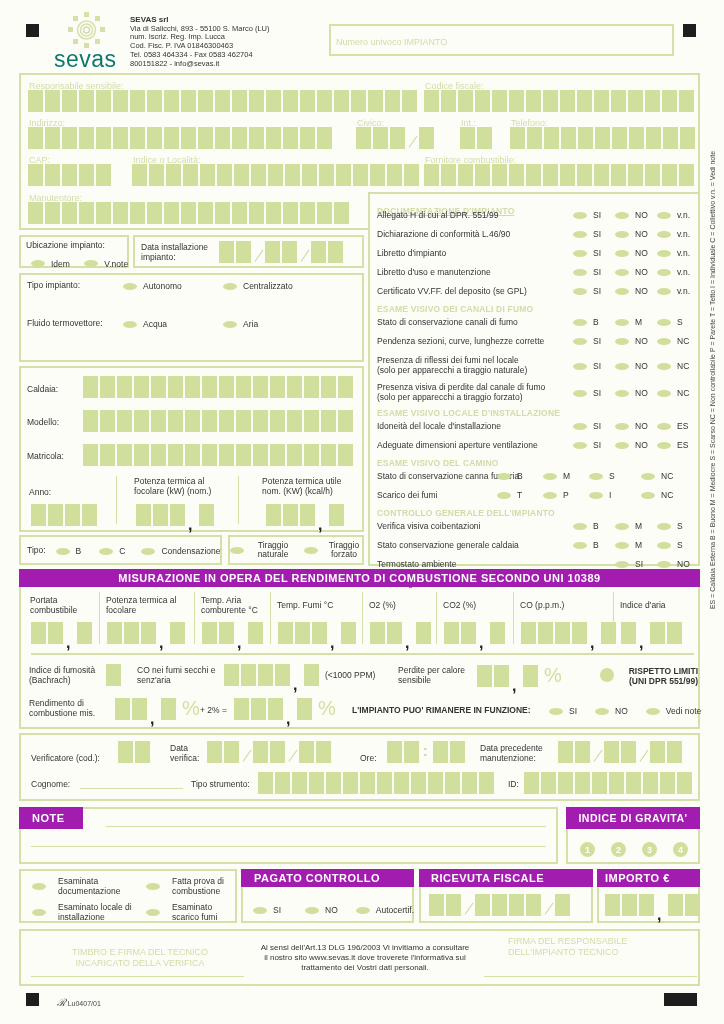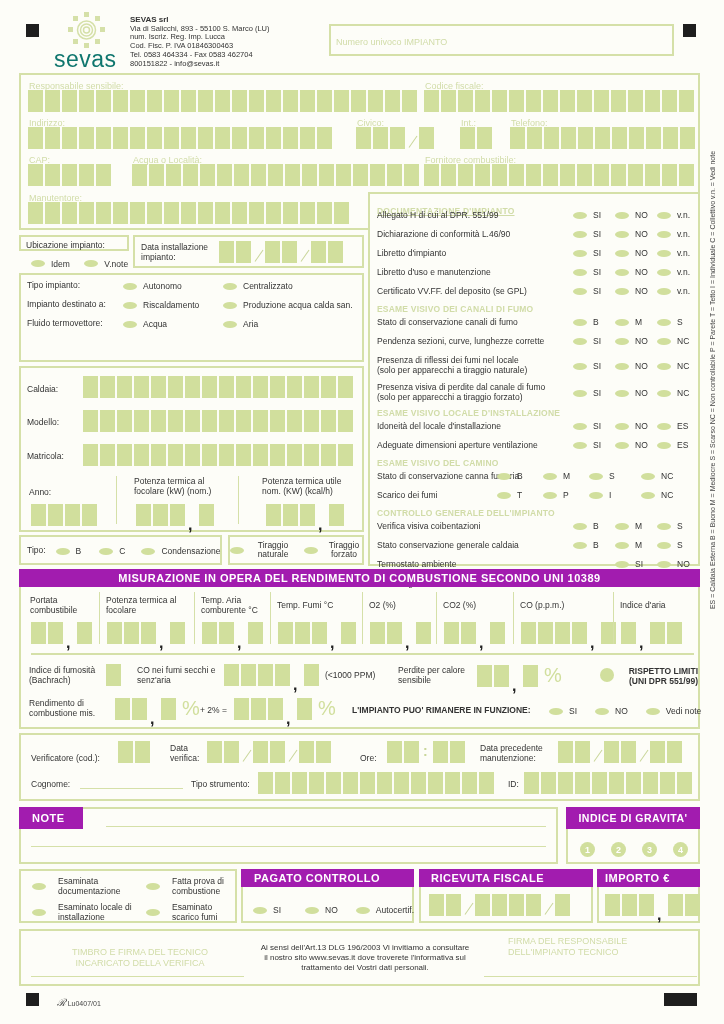--- a/index.html
+++ b/index.html
@@ -165,21 +165,21 @@
   </div>
 
 <div class="abs lbl-faint" style="left:29px;top:155px;">CAP:</div>
 <div class="row" id="r-cap" style="left:28px;top:164px;">
     <span class="cell"></span>
     <span class="cell"></span>
     <span class="cell"></span>
     <span class="cell"></span>
     <span class="cell"></span>
   </div>
-<div class="abs lbl-faint" style="left:133px;top:155px;">Acqua o Località:</div>
+<div class="abs lbl-faint" style="left:133px;top:155px;">Indice o Località:</div>
 <div class="row" id="r-com" style="left:132px;top:164px;">
     <span class="cell"></span>
     <span class="cell"></span>
     <span class="cell"></span>
     <span class="cell"></span>
     <span class="cell"></span>
     <span class="cell"></span>
     <span class="cell"></span>
     <span class="cell"></span>
     <span class="cell"></span>
@@ -428,21 +428,21 @@
       </div>
       <span class="dot" style="position: absolute; left: 238px; top: 3px;"></span>
       <span class="optlbl" style="position: absolute; left: 258px; top: 1px;">SI</span>
       <span class="dot" style="position: absolute; left: 280px; top: 3px;"></span>
       <span class="optlbl" style="position: absolute; left: 300px; top: 1px;">NO</span>
     </div>
   </div>
 
 <div class="abs" style="left:712px;top:380px;font-size:7px;color:#444;white-space:nowrap;transform:translate(-50%,-50%) rotate(-90deg);transform-origin:center;">ES = Caldaia Esterna  B = Buono  M = Mediocre  S = Scarso  NC = Non controllabile    P = Parete  T = Tetto  I = Individuale  C = Collettivo  v.n. = Vedi note</div>
 
-<div class="box" style="left:19px;top:235px;width:110px;height:16px;">
+<div class="box" style="left:19px;top:235px;width:110px;height:33px;">
   <div class="lbl" style="position:absolute;left:5px;top:4px;">Ubicazione impianto:</div>
   <div style="position:absolute;left:10px;top:17px;white-space:nowrap;">
     <span class="dot"></span><span class="optlbl" style="margin-right:10px;">Idem</span>
     <span class="dot"></span><span class="optlbl">V.note</span>
   </div>
 </div>
 <div class="box" style="left:133px;top:235px;width:231px;height:33px;">
   <div class="lbl" style="position:absolute;left:6px;top:6px;width:80px;">Data installazione impianto:</div>
   <div class="row" id="r-instdate" style="left:84px;top:4px;">
       <span class="cell"></span>
@@ -456,27 +456,20 @@
     </div>
 </div>
 
 <div class="box" style="left:19px;top:273px;width:345px;height:89px;">
   <div class="row" style="left:6px;top:6px;">
       <span class="lbl" style="width:96px;display:inline-block;">Tipo impianto:</span>
     <span class="dot"></span>
       <span class="optlbl" style="width:80px;display:inline-block;">Autonomo</span>
     <span class="dot"></span>
       <span class="optlbl">Centralizzato</span>
-    </div>
-  <div class="row" style="left:6px;top:25px;">
-      <span class="lbl" style="width:96px;display:inline-block;">Impianto destinato a:</span>
-    <span class="dot"></span>
-      <span class="optlbl" style="width:80px;display:inline-block;">Riscaldamento</span>
-    <span class="dot"></span>
-      <span class="optlbl">Produzione acqua calda san.</span>
     </div>
   <div class="row" style="left:6px;top:44px;">
       <span class="lbl" style="width:96px;display:inline-block;">Fluido termovettore:</span>
     <span class="dot"></span>
       <span class="optlbl" style="width:80px;display:inline-block;">Acqua</span>
     <span class="dot"></span>
       <span class="optlbl">Aria</span>
     </div>
 </div>
 

